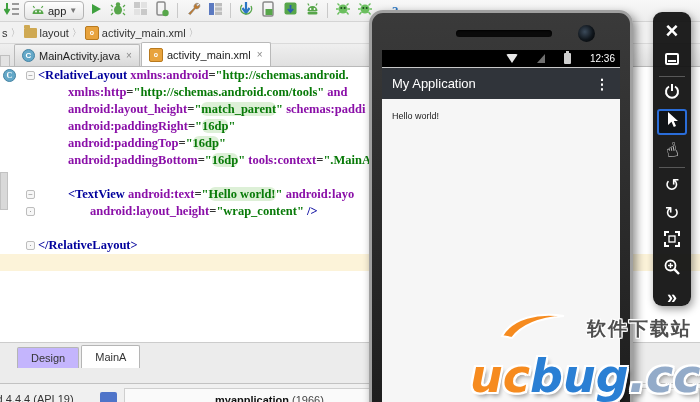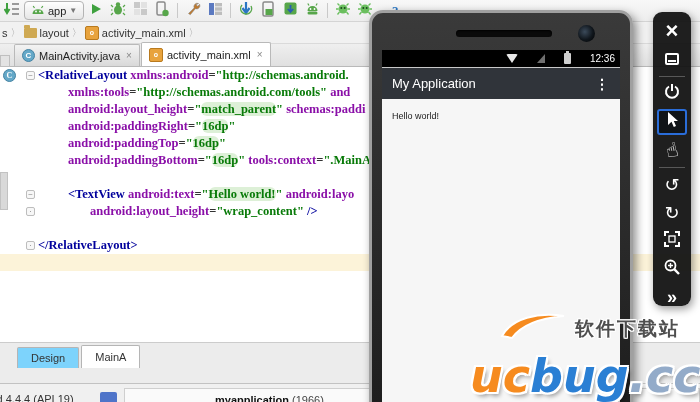--- a/index.html
+++ b/index.html
@@ -41,21 +41,21 @@
   .seg-p{color:#333;}
   .seg-v{color:#087a08;}
   .seg-h{color:#087a08;background:#ddf0d7;border-radius:6px;}
 
   
   .frag1{position:absolute;left:0;top:55px;width:10px;height:12px;background:#e3e3e3;border:1px solid #bfbfbf;box-sizing:border-box;z-index:1;}
   .frag2{position:absolute;left:0;top:172px;width:8px;height:38px;background:#d9d9d9;border:1px solid #c2c2c2;box-sizing:border-box;z-index:1;}
 
   
   .dbar{position:absolute;left:0;top:342px;width:700px;height:26px;background:#ececec;border-top:1px solid #cccccc;display:flex;align-items:flex-end;padding-left:17px;box-sizing:border-box;z-index:1;}
-  .dtab{height:20px;padding:0 13px;font-size:11px;display:flex;align-items:center;border:1px solid #b5b5b5;border-bottom:none;background:#7dd3fc;border-radius:2px 2px 0 0;color:#333;margin-right:2px;}
+  .dtab{height:20px;padding:0 13px;font-size:11px;display:flex;align-items:center;border:1px solid #b5b5b5;border-bottom:none;background:#c4b5fd;border-radius:2px 2px 0 0;color:#333;margin-right:2px;}
   .dtab.active{background:#fff;height:22px;}
 
   
   .gapbar{position:absolute;left:0;top:368px;width:700px;height:15px;background:#ececec;border-bottom:1px solid #c2c2c2;z-index:1;}
   .botbar{position:absolute;left:0;top:384px;width:700px;height:18px;background:#f0f0f0;overflow:hidden;z-index:1;font-size:11px;color:#333;}
   .bb-device{position:absolute;left:-34px;top:9px;white-space:nowrap;}
   .bb-blue{position:absolute;left:100px;top:8px;width:17px;height:14px;background:#4f74c9;border-radius:2px;}
   .bb-panel{position:absolute;left:124px;top:4px;right:0;height:22px;background:#fafafa;border:1px solid #cfcfcf;}
   .bb-proc{position:absolute;left:90px;top:5px;white-space:nowrap;color:#444;}
   .bb-proc b{color:#111;}
@@ -81,21 +81,21 @@
   .etb-sep{width:26px;height:1px;background:#585858;margin:3px 0;flex:0 0 auto;}
   .etb-x{font-size:22px;font-weight:bold;line-height:20px;}
   .min-ic{width:14px;height:12px;border:2px solid #fff;border-radius:2px;position:relative;box-sizing:border-box;}
   .min-ic:before{content:"";position:absolute;left:1px;bottom:1px;width:8px;height:2px;background:#fff;}
   .rot{font-size:18px;line-height:18px;font-family:"DejaVu Sans",sans-serif;}
   .more{font-size:18px;font-weight:bold;}
   .hand-glyph{font-size:20px;font-family:"DejaVu Sans",sans-serif;transform:rotate(-12deg);}
 
   
   .wm{position:absolute;right:2px;bottom:6px;width:228px;height:82px;z-index:6;pointer-events:none;}
-  .wm-cn{position:absolute;right:18px;top:2px;font-size:19px;font-weight:bold;color:#4f4f4f;letter-spacing:2px;
+  .wm-cn{position:absolute;right:6px;top:2px;font-size:19px;font-weight:bold;color:#4f4f4f;letter-spacing:2px;
     text-shadow:1px 0 #fff,-1px 0 #fff,0 1px #fff,0 -1px #fff,1px 1px #fff,-1px -1px #fff,1px -1px #fff,-1px 1px #fff;}
   .wm-brand{position:absolute;left:0;top:16px;font-size:46px;line-height:46px;font-weight:bold;font-style:italic;font-family:"DejaVu Sans",sans-serif;
     text-shadow:2px 0 #fff,-2px 0 #fff,0 2px #fff,0 -2px #fff,2px 2px #fff,-2px -2px #fff,2px -2px #fff,-2px 2px #fff,3px 4px 4px rgba(0,0,0,.35);margin-top:23px;}
   .wm-swoosh{position:absolute;left:28px;top:-4px;}
 </style>
 </head>
 <body>
 
 <div class="stage">
 
@@ -233,21 +233,21 @@
       </div>
       <div class="tab active">
         <span class="xmlfile-ic">o</span>
         <span>activity_main.xml</span>
         <span class="tab-close">×</span>
       </div>
     </div>
 
   <div class="editor" id="editor">
       <div class="code-line"><div class="gutter"><span class="g-class class-ic">C</span><span class="g-fold">−</span></div><div class="cl-text" style="padding-left: 0px;"><span class="seg-t">&lt;RelativeLayout</span><span class="seg-p"> </span><span class="seg-a">xmlns:android</span><span class="seg-p">=</span><span class="seg-v">"http://schemas.android.</span></div></div>
-      <div class="code-line"><div class="gutter"></div><div class="cl-text" style="padding-left: 30px;"><span class="seg-a">xmlns:tools</span><span class="seg-p">=</span><span class="seg-v">"http://schemas.android.com/tools"</span><span class="seg-p"> </span><span class="seg-a">and</span></div></div>
+      <div class="code-line"><div class="gutter"></div><div class="cl-text" style="padding-left: 30px;"><span class="seg-a">xmlns:http</span><span class="seg-p">=</span><span class="seg-v">"http://schemas.android.com/tools"</span><span class="seg-p"> </span><span class="seg-a">and</span></div></div>
       <div class="code-line"><div class="gutter"></div><div class="cl-text" style="padding-left: 30px;"><span class="seg-a">android:layout_height</span><span class="seg-p">=</span><span class="seg-v">"</span><span class="seg-h">match_parent</span><span class="seg-v">"</span><span class="seg-p"> </span><span class="seg-a">schemas:paddi</span></div></div>
       <div class="code-line"><div class="gutter"></div><div class="cl-text" style="padding-left: 30px;"><span class="seg-a">android:paddingRight</span><span class="seg-p">=</span><span class="seg-v">"</span><span class="seg-h">16dp</span><span class="seg-v">"</span></div></div>
       <div class="code-line"><div class="gutter"></div><div class="cl-text" style="padding-left: 30px;"><span class="seg-a">android:paddingTop</span><span class="seg-p">=</span><span class="seg-v">"</span><span class="seg-h">16dp</span><span class="seg-v">"</span></div></div>
       <div class="code-line"><div class="gutter"></div><div class="cl-text" style="padding-left: 30px;"><span class="seg-a">android:paddingBottom</span><span class="seg-p">=</span><span class="seg-v">"</span><span class="seg-h">16dp</span><span class="seg-v">"</span><span class="seg-p"> </span><span class="seg-a">tools:context</span><span class="seg-p">=</span><span class="seg-v">".MainA</span></div></div>
       <div class="code-line"><div class="gutter"></div><div class="cl-text" style="padding-left: 0px;"></div></div>
       <div class="code-line"><div class="gutter"><span class="g-fold">−</span></div><div class="cl-text" style="padding-left: 30px;"><span class="seg-t">&lt;TextView</span><span class="seg-p"> </span><span class="seg-a">android:text</span><span class="seg-p">=</span><span class="seg-v">"</span><span class="seg-h">Hello world!</span><span class="seg-v">"</span><span class="seg-p"> </span><span class="seg-a">android:layo</span></div></div>
       <div class="code-line"><div class="gutter"><span class="g-fold">·</span></div><div class="cl-text" style="padding-left: 52px;"><span class="seg-a">android:layout_height</span><span class="seg-p">=</span><span class="seg-v">"wrap_content"</span><span class="seg-p"> </span><span class="seg-t">/&gt;</span></div></div>
       <div class="code-line"><div class="gutter"></div><div class="cl-text" style="padding-left: 0px;"></div></div>
       <div class="code-line"><div class="gutter"><span class="g-fold">·</span></div><div class="cl-text" style="padding-left: 0px;"><span class="seg-t">&lt;/RelativeLayout&gt;</span></div></div>
       <div class="code-line current"><div class="gutter"></div><div class="cl-text" style="padding-left: 0px;"></div></div>

